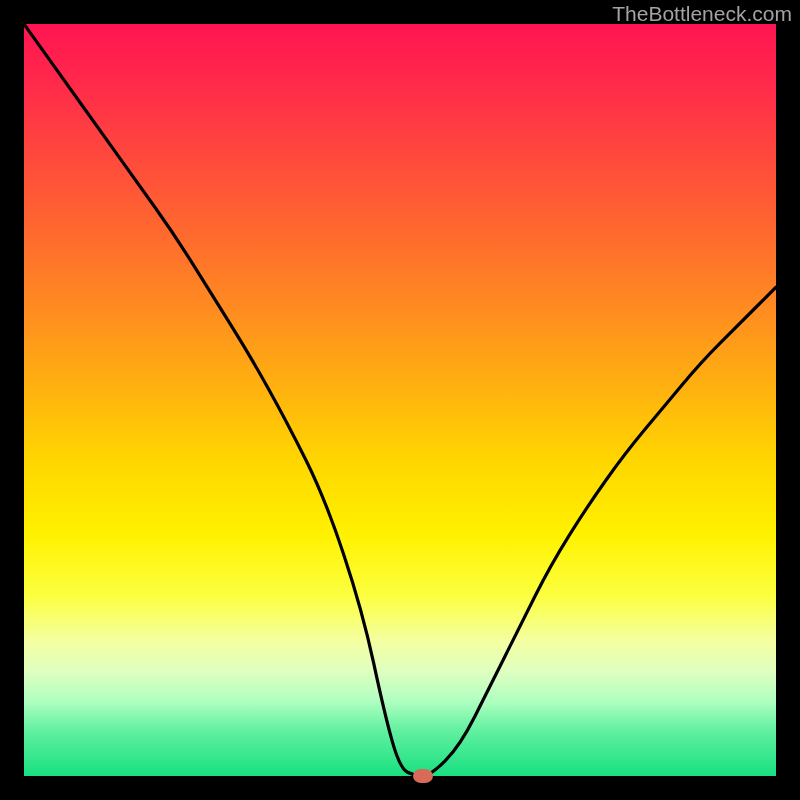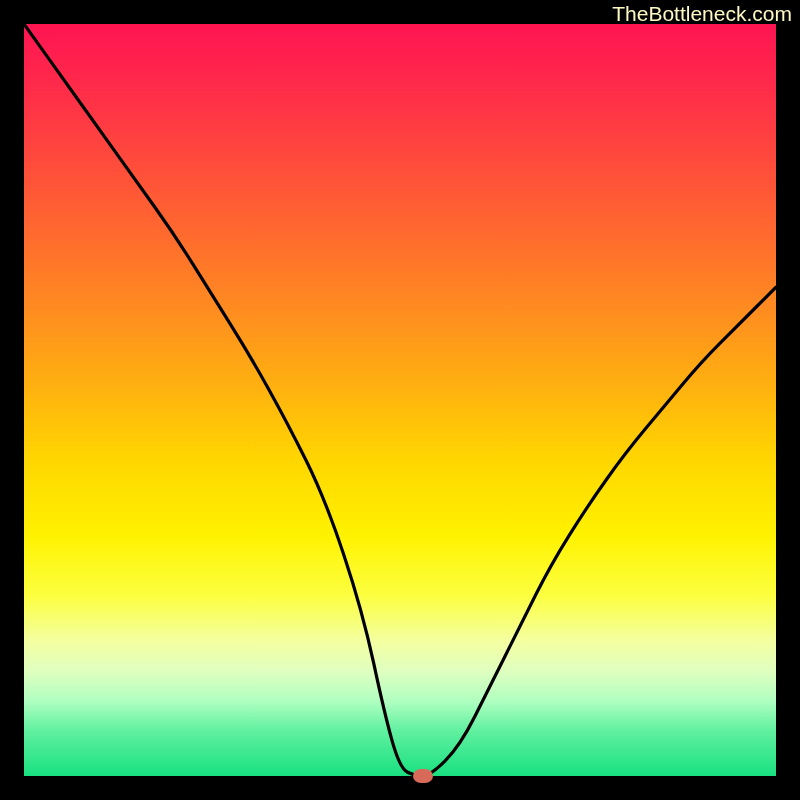--- a/index.html
+++ b/index.html
@@ -32,21 +32,21 @@
       #60f0a0 94%,
       #18e080 100%);
   }
   .watermark {
     position: absolute;
     top: 2px;
     right: 8px;
     font-family: Arial, Helvetica, sans-serif;
     font-size: 21px;
     font-weight: 500;
-    color: #fef9c3;
+    color: #a3a3a3;
     letter-spacing: 0px;
     z-index: 10;
   }
   svg.curve {
     position: absolute;
     left: 0;
     top: 0;
     width: 752px;
     height: 752px;
   }

